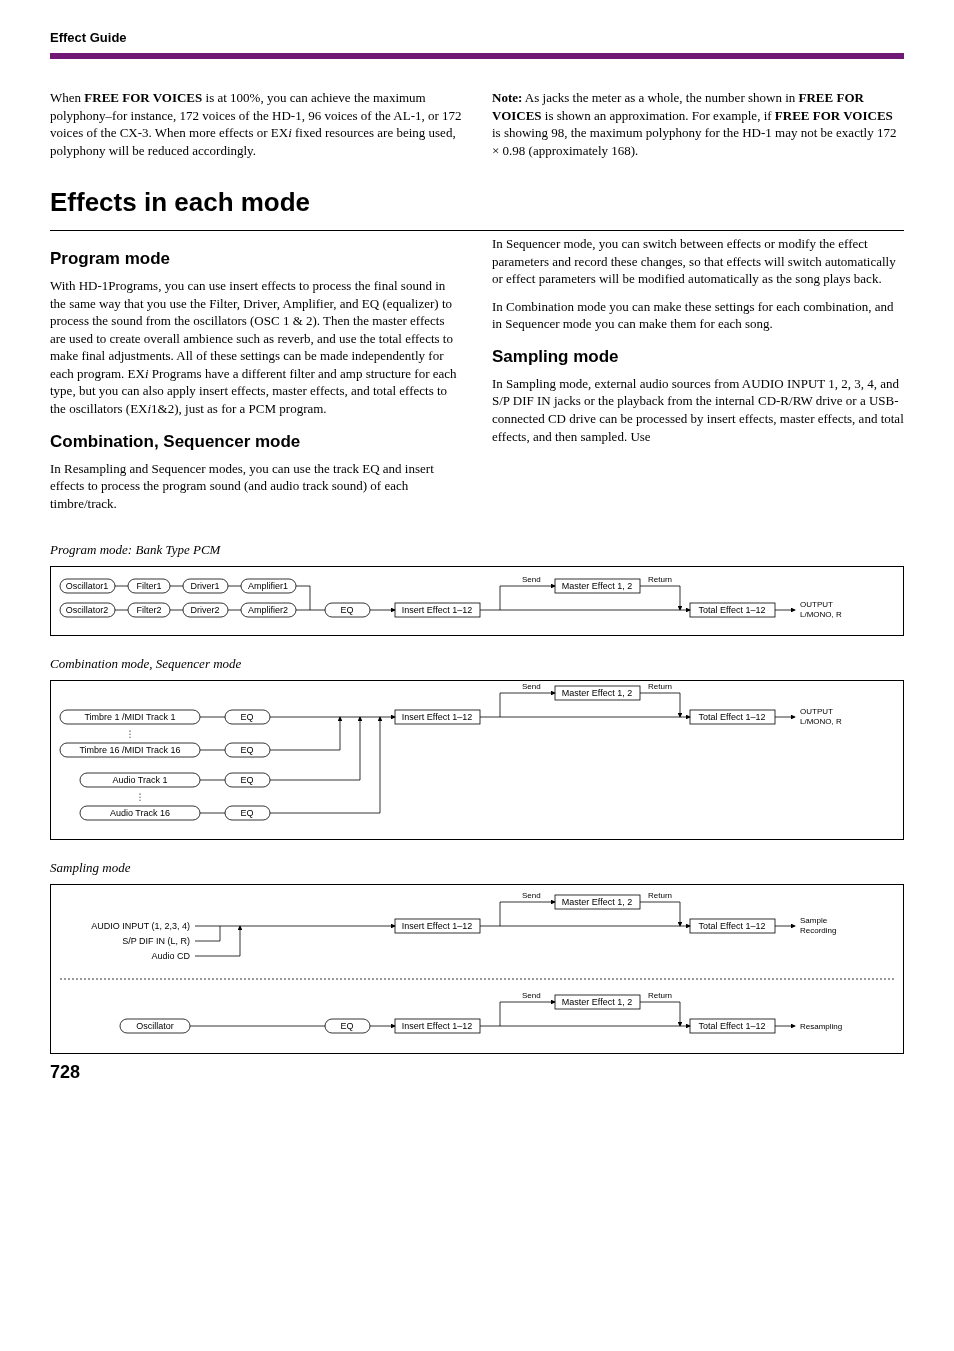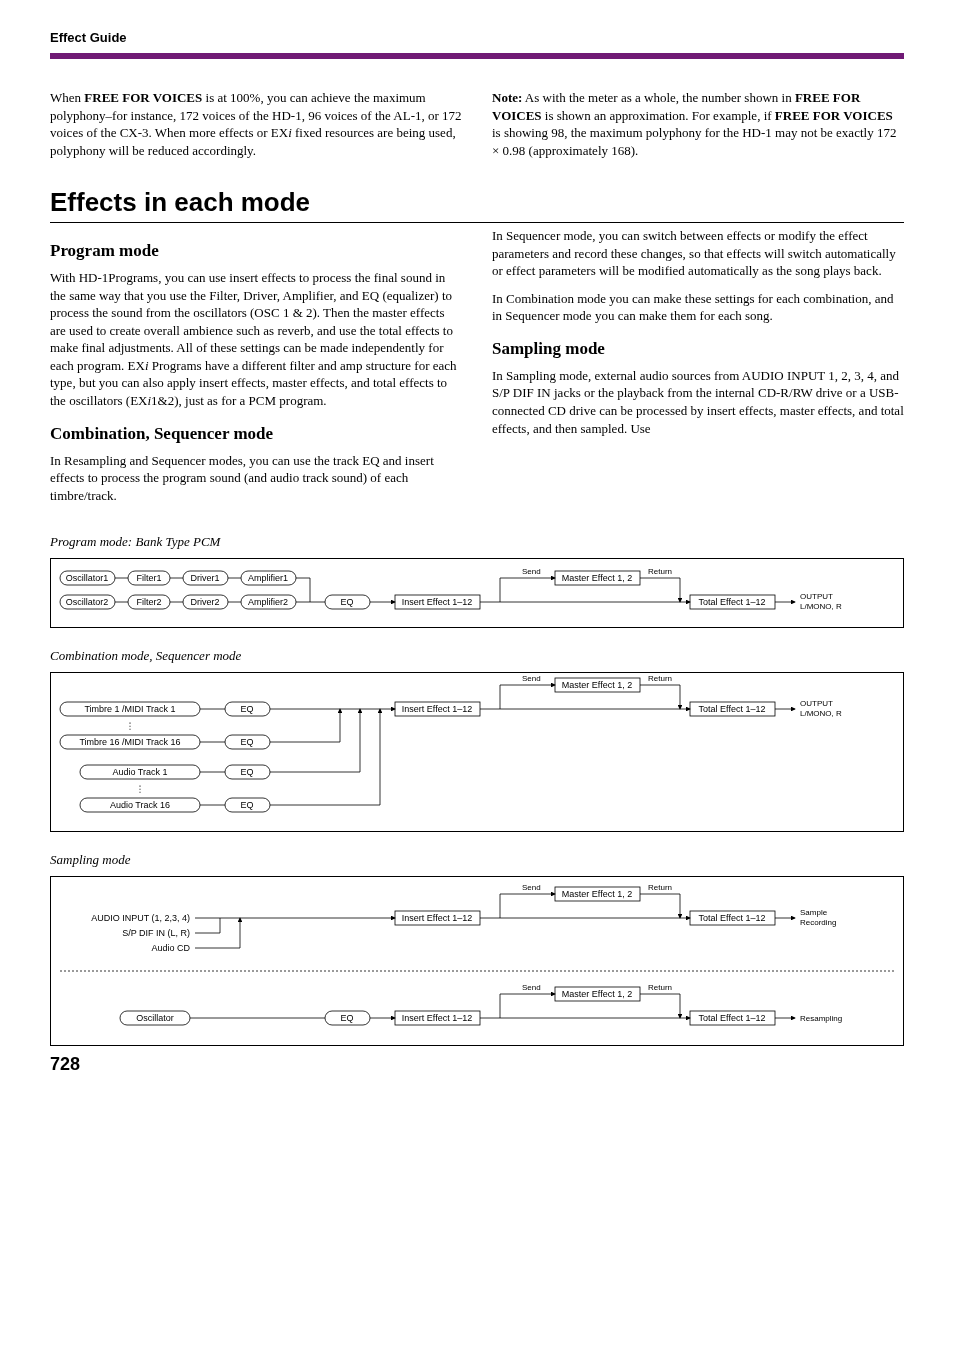--- a/index.html
+++ b/index.html
@@ -31,24 +31,24 @@
       margin-bottom: 10px;
     }
     .body-text b { font-weight: bold; }
     h1.section-title {
       font-family: Arial, Helvetica, sans-serif;
       font-size: 26px;
       font-weight: bold;
       margin-top: 18px;
       margin-bottom: 4px;
       border-bottom: 1px solid #000;
-      padding-bottom: 4px;
+      padding-bottom: 12px;
     }
     h2.sub-title {
-      font-family: Liberation Serif, serif;
+      font-family: Liberation Sans, sans-serif;
       font-size: 17px;
       font-weight: bold;
       margin-top: 14px;
       margin-bottom: 8px;
     }
     .diagram-caption {
       font-style: italic;
       font-size: 13px;
       margin-top: 20px;
       margin-bottom: 8px;
@@ -76,21 +76,21 @@
 <div class="header-section">Effect Guide</div>
 
 <div class="two-col">
   <div class="col">
     <p class="body-text">
       <span>When </span><b>FREE FOR VOICES</b><span> is at 100%, you can achieve the maximum polyphony–for instance, 172 voices of the HD-1, 96 voices of the AL-1, or 172 voices of the CX-3. When more effects or EX</span><i>i</i><span> fixed resources are being used, polyphony will be reduced accordingly.</span>
     </p>
   </div>
   <div class="col">
     <p class="body-text">
-      <b>Note:</b><span> As with the meter as a whole, the number shown in </span><b>FREE FOR VOICES</b><span> is shown an approximation. For example, if </span><b>FREE FOR VOICES</b><span> is showing 98, the maximum polyphony for the HD-1 may not be exactly 172 × 0.98 (approximately 168).</span>
+      <b>Note:</b><span> As jacks the meter as a whole, the number shown in </span><b>FREE FOR VOICES</b><span> is shown an approximation. For example, if </span><b>FREE FOR VOICES</b><span> is showing 98, the maximum polyphony for the HD-1 may not be exactly 172 × 0.98 (approximately 168).</span>
     </p>
   </div>
 </div>
 
 <h1 class="section-title">Effects in each mode</h1>
 
 <div class="two-col">
   <div class="col">
     <h2 class="sub-title">Program mode</h2>
     <p class="body-text">

